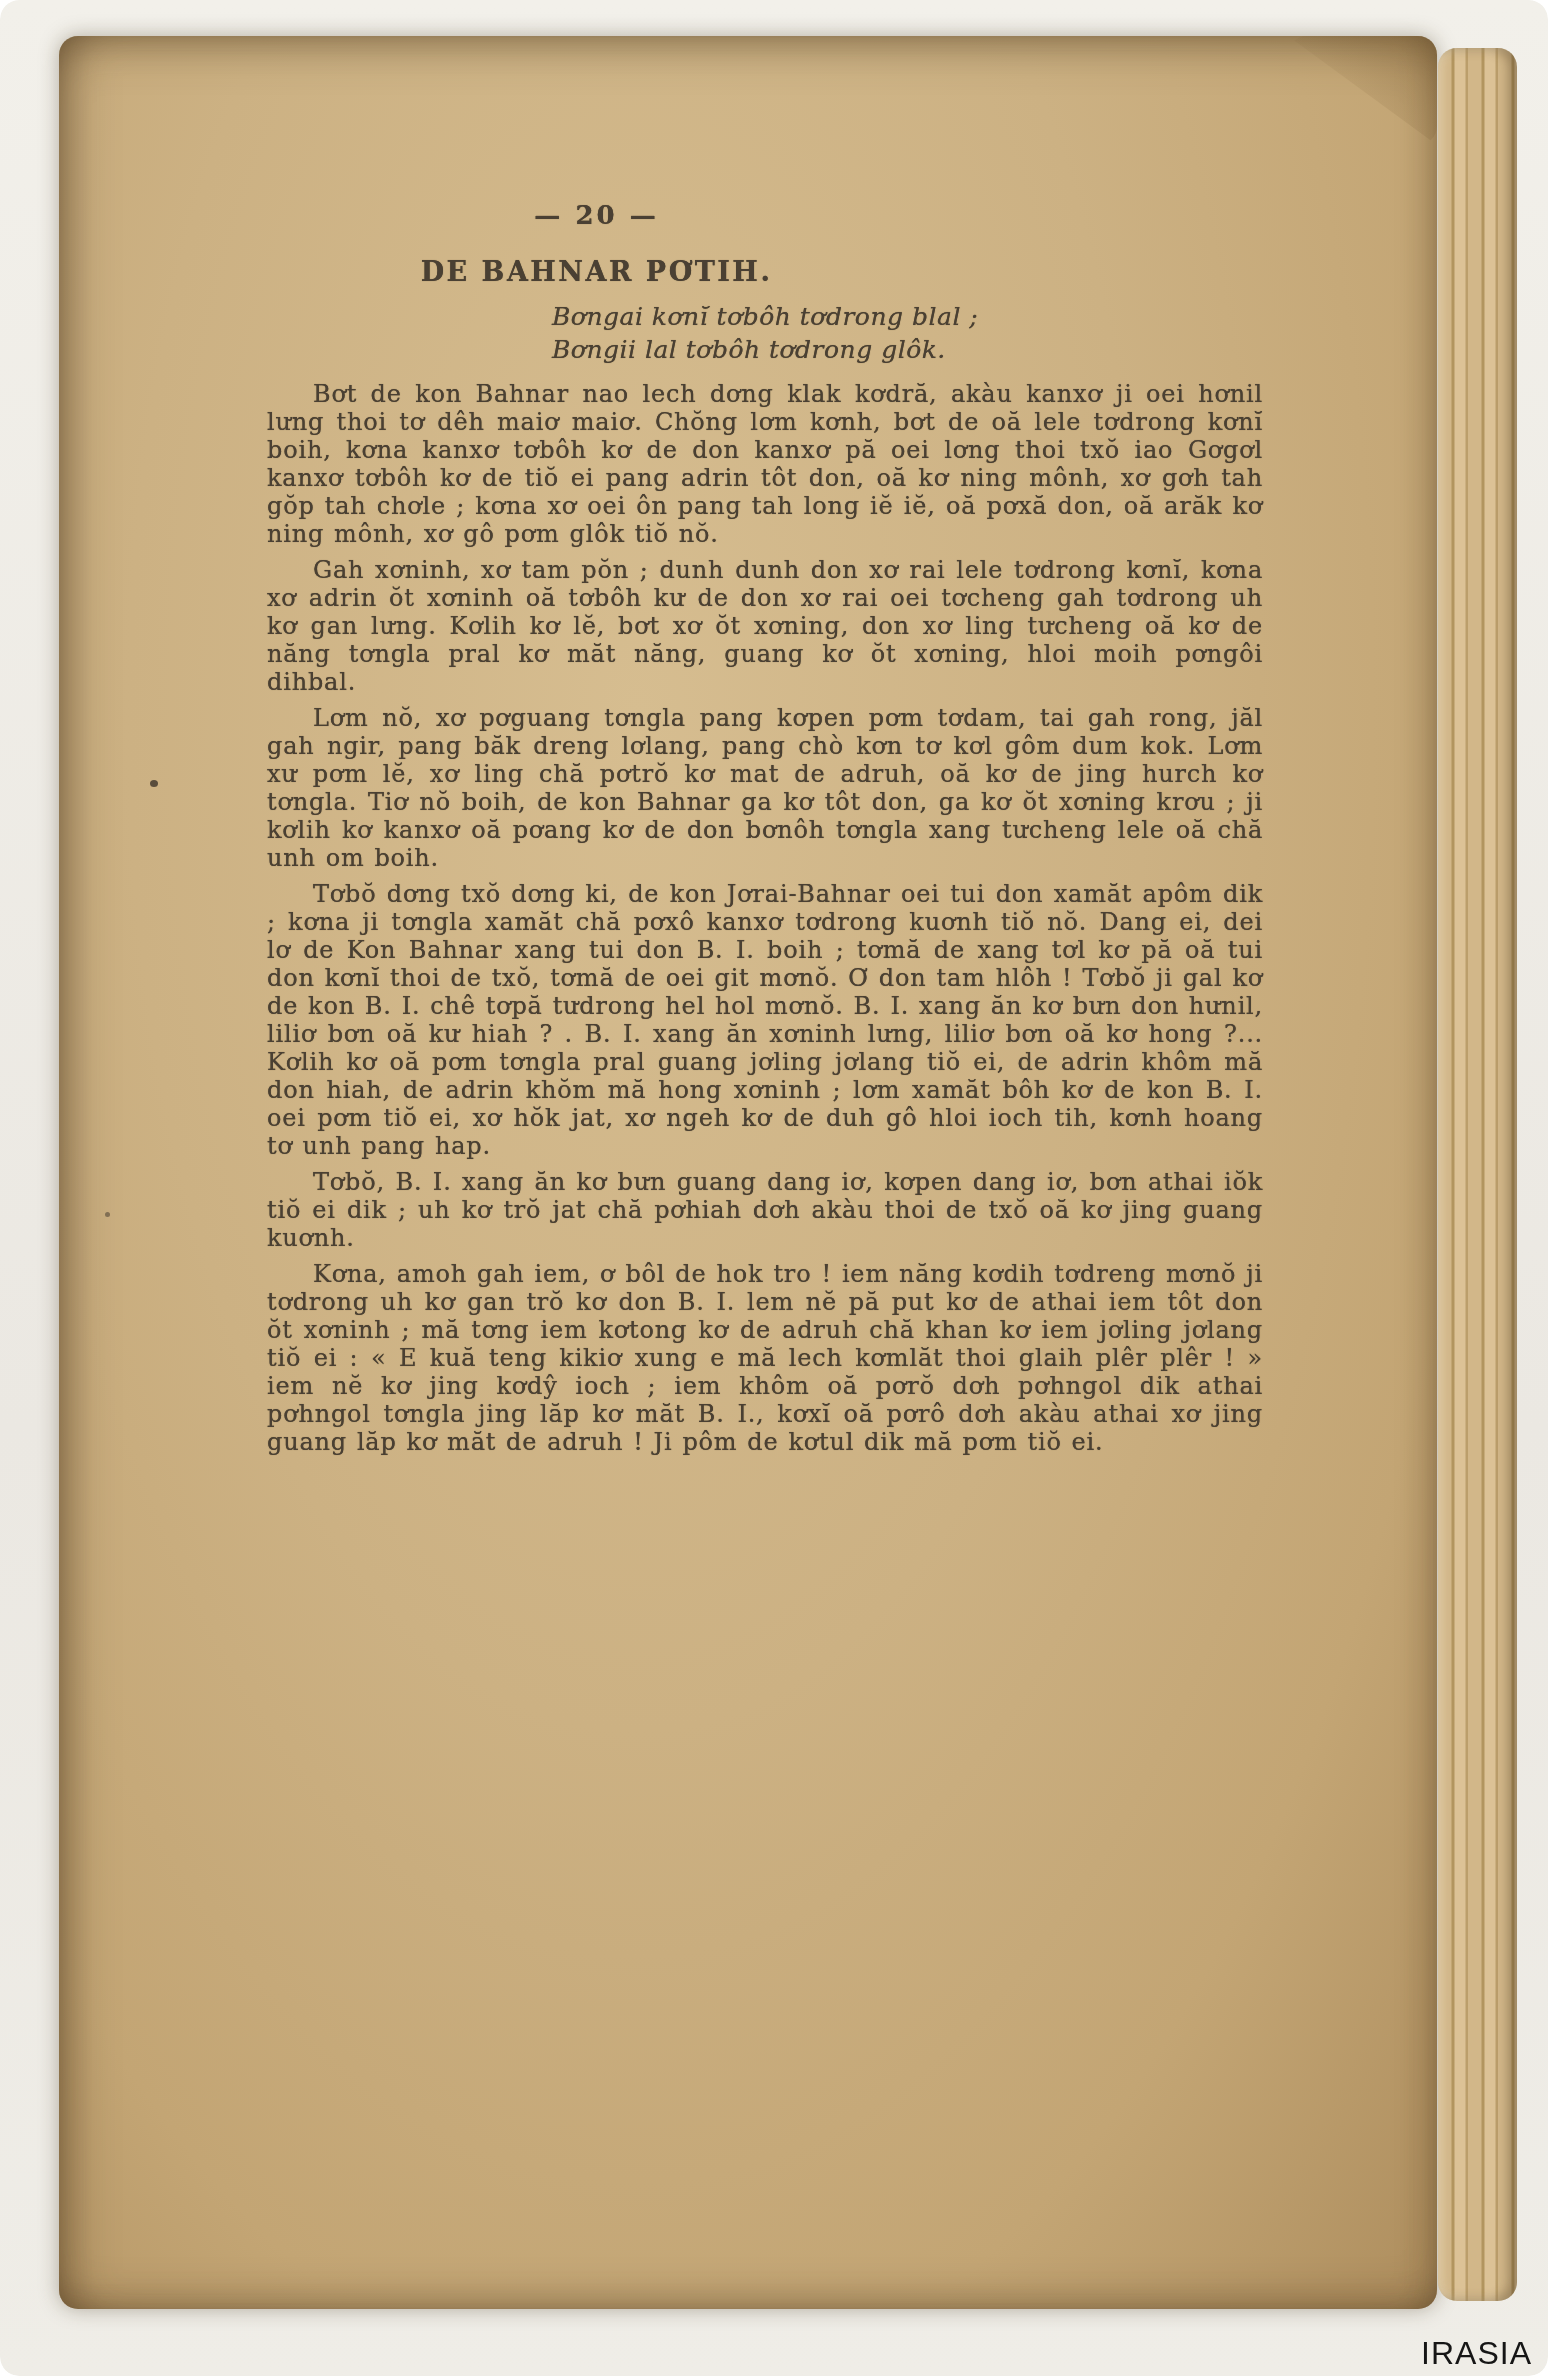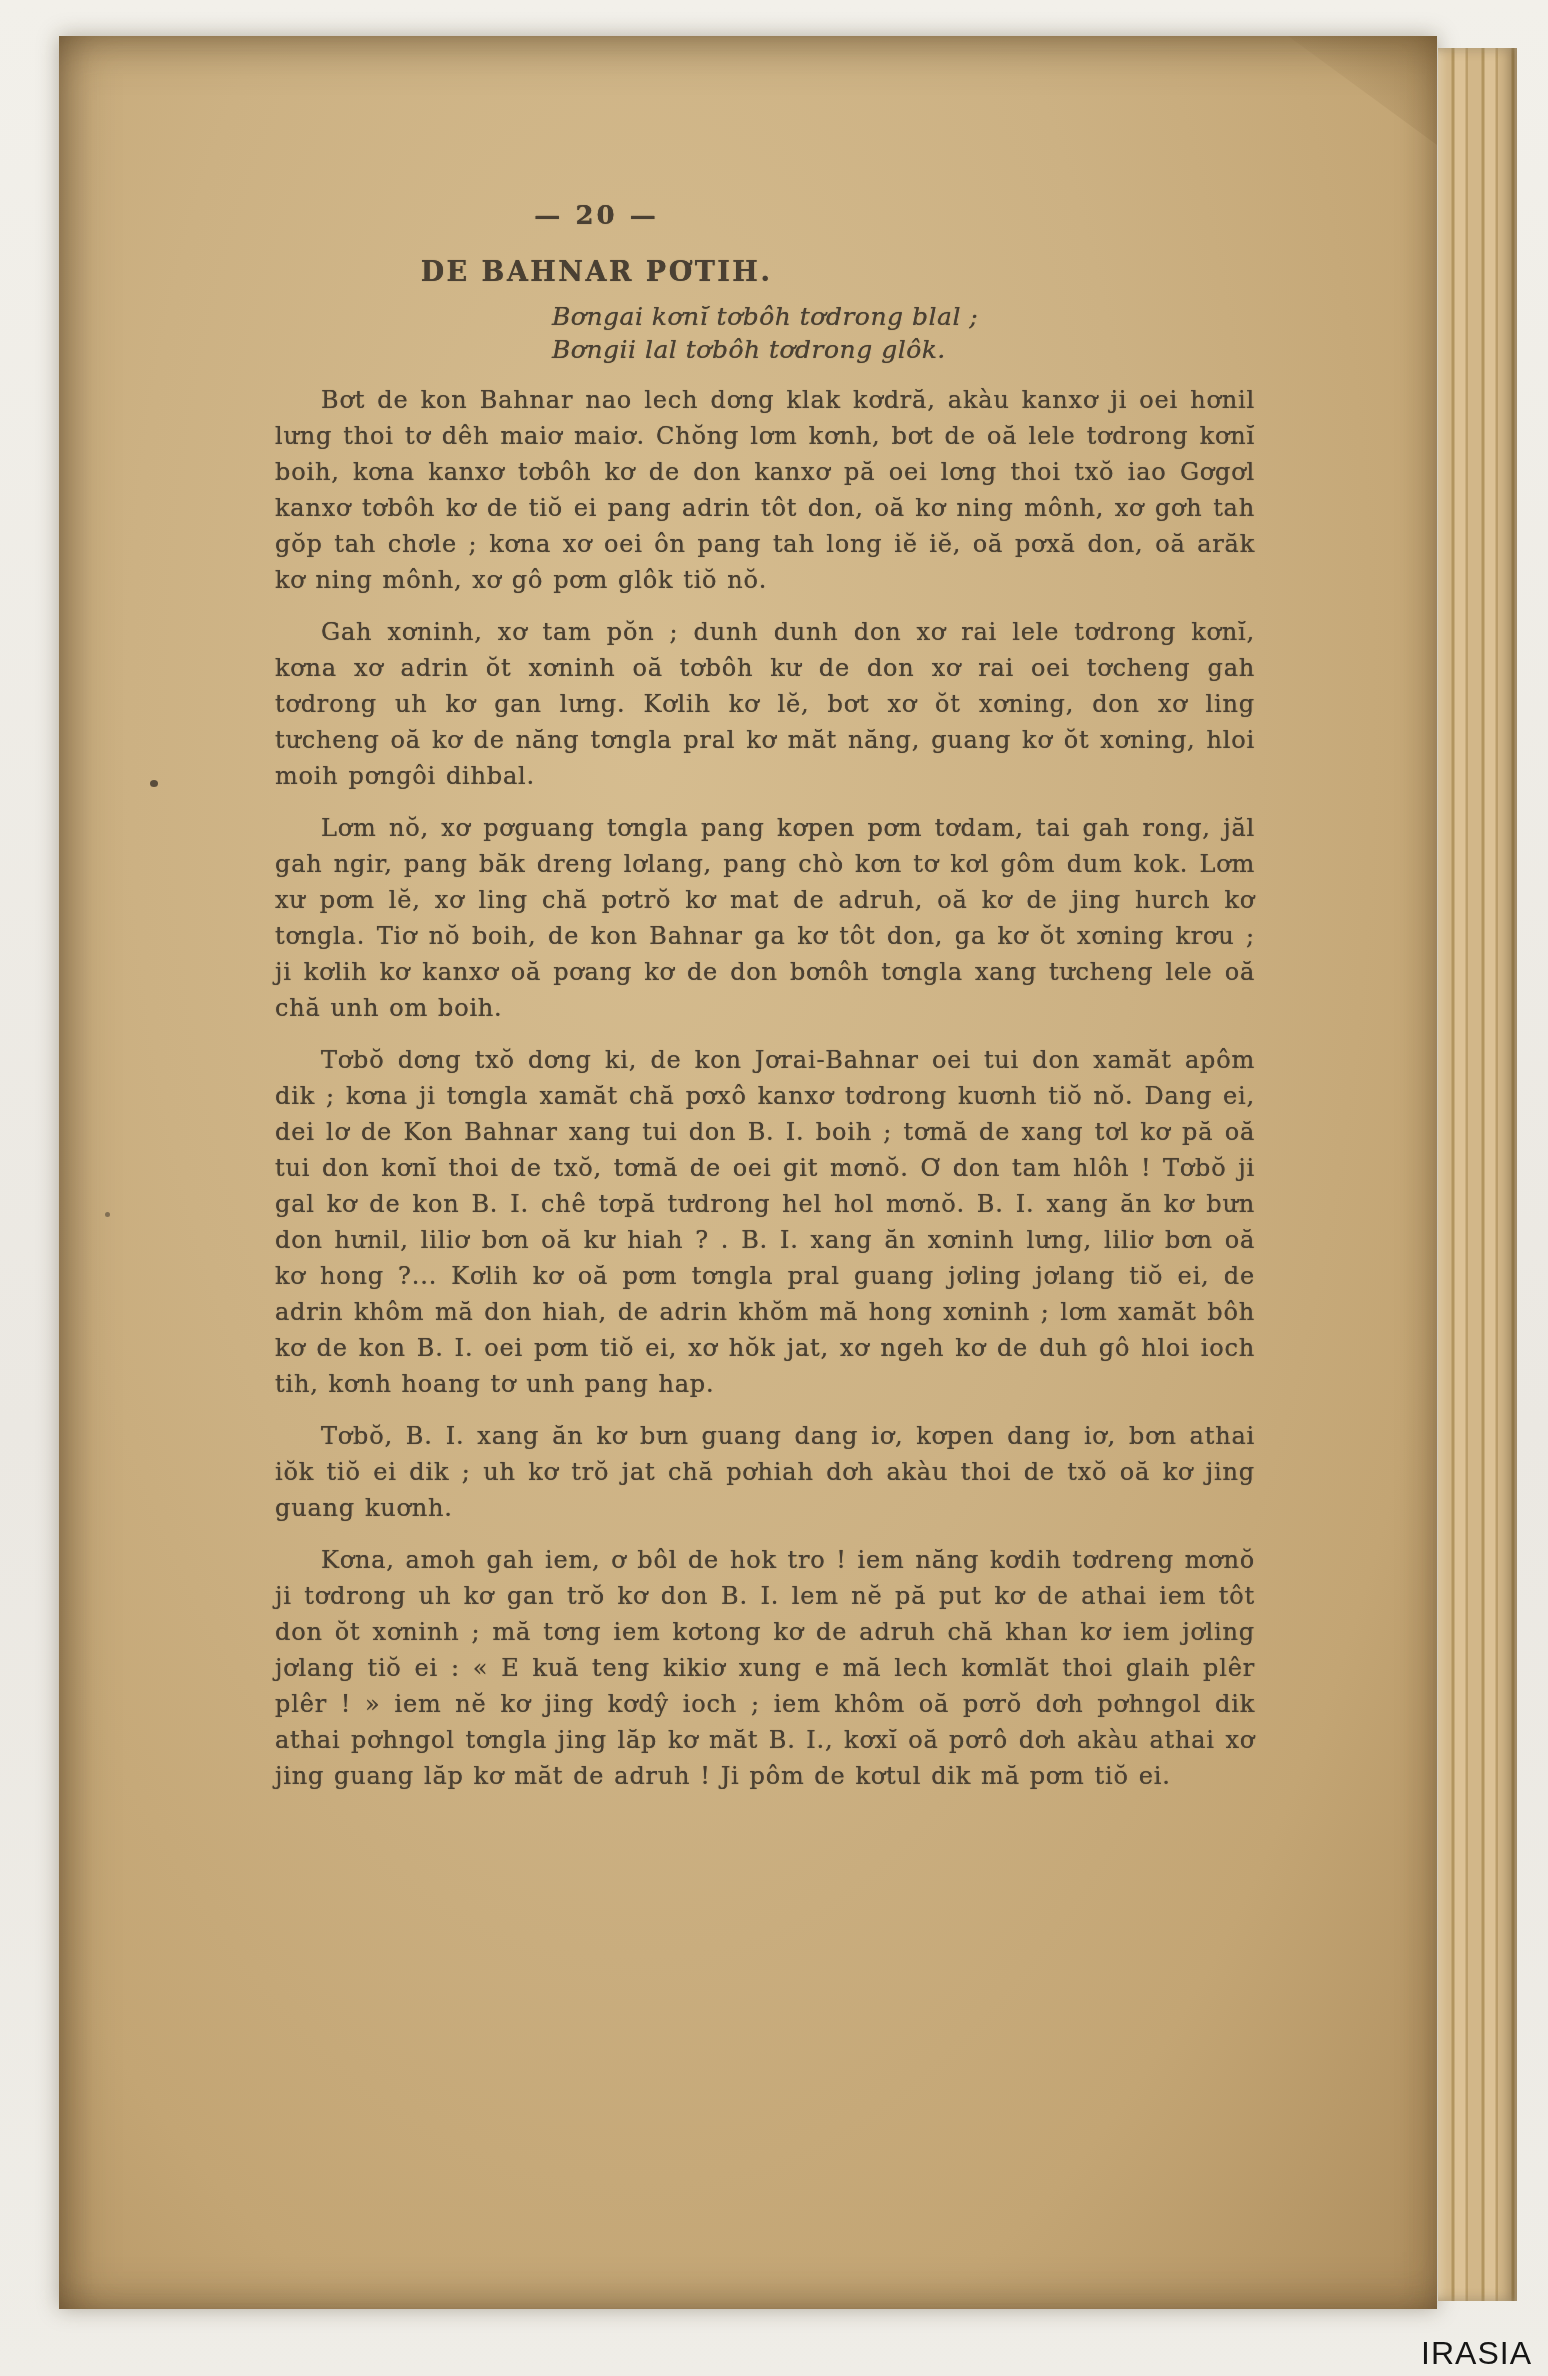--- a/index.html
+++ b/index.html
@@ -1,15 +1,15 @@
 <!DOCTYPE html>
 <html><head>
 <meta charset="utf-8">
 <style>
-  * { box-sizing: border-box; }
+  * { box-sizing: border-box; border-radius: 19px; }
   html, body { margin: 0; padding: 0; }
 
   .scan {
     position: relative;
     width: 1548px;
     height: 2376px;
     background: linear-gradient(180deg, #f2f0ea 0%, #ebe8e2 60%, #efede7 100%);
     overflow: hidden;
     font-family: "DejaVu Serif", serif;
   }
@@ -106,25 +106,25 @@
 
   .epigraph {
     font-style: italic;
     font-size: 25px;
     line-height: 33px;
     margin: 4px 0 14px 293px;
     letter-spacing: 0.5px;
   }
 
   .para {
-    margin: 16px;
+    margin: 8px;
     text-indent: 46px;
     text-align: justify;
     font-size: 24px;
-    line-height: 36px;
+    line-height: 28px;
     letter-spacing: 0.8px;
     word-spacing: 1.5px;
   }
 
   
   .watermark {
     position: absolute;
     right: 16px;
     bottom: 4px;
     font-family: "Liberation Sans", sans-serif;

